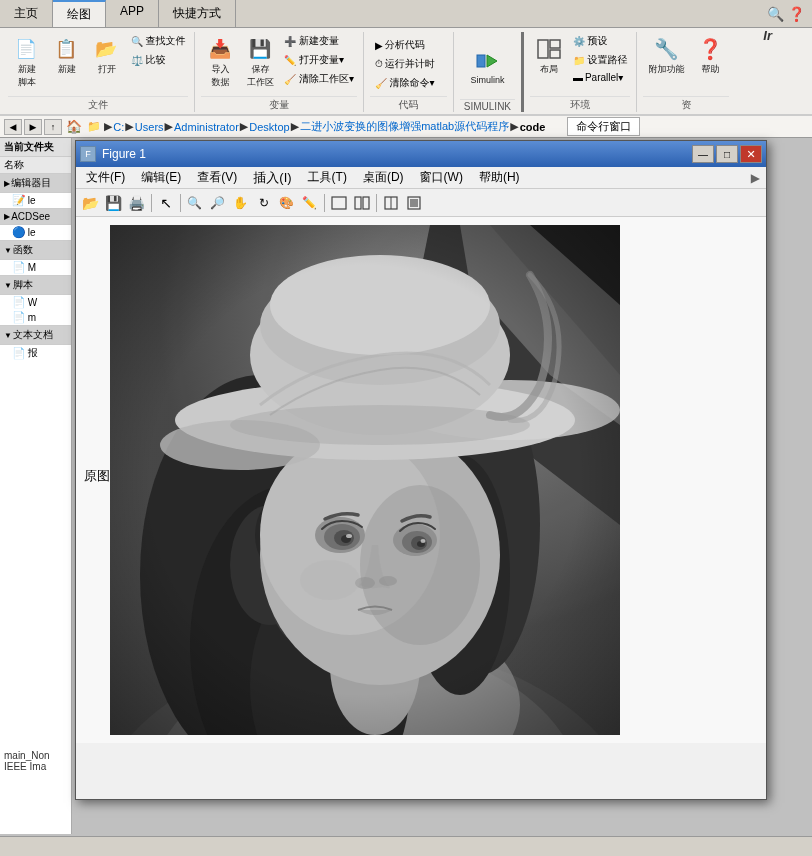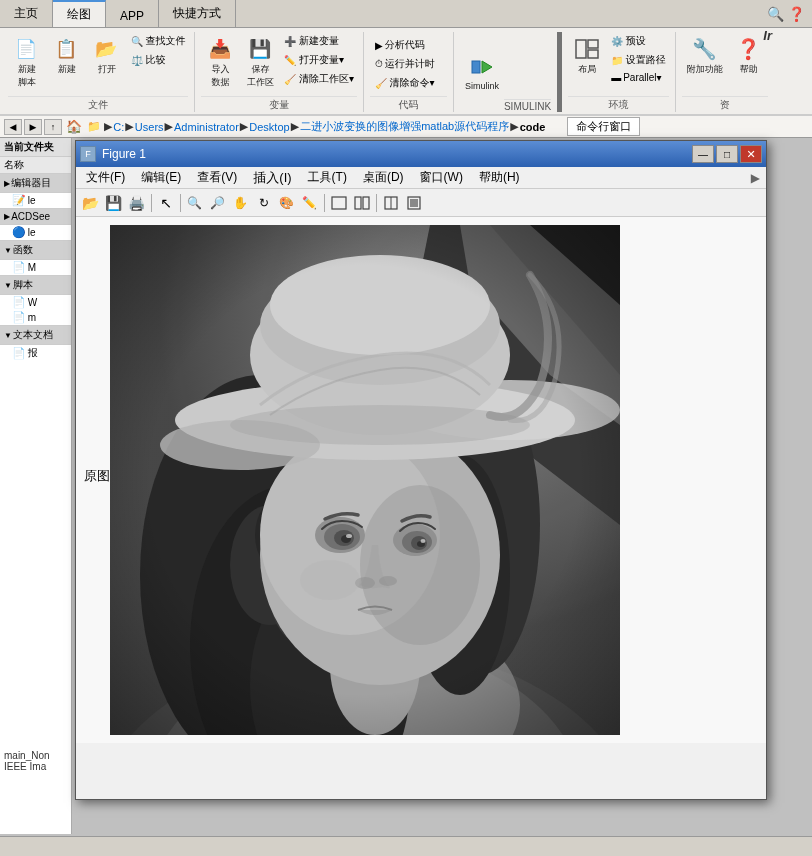--- a/index.html
+++ b/index.html
@@ -18,21 +18,21 @@
 
 <div style="width:812px;height:856px;position:relative;background:#c0c0c0;overflow:hidden;">
 
   <div style="display:flex;height:28px;background:#d4d0c8;border-bottom:1px solid #999;">
     <div style="padding:4px 14px;font-size:12px;color:#000;border-right:1px solid #999;cursor:pointer;display:flex;align-items:center;background:#d4d0c8;">
       <span>主页</span>
     </div>
     <div style="padding:4px 14px;font-size:12px;color:#000;border-right:1px solid #999;cursor:pointer;display:flex;align-items:center;background:#f0eeeb;border-top:2px solid #4a90d9;">
       <span>绘图</span>
     </div>
-    <div style="padding:4px 14px;font-size:12px;color:#000;border-right:1px solid #999;cursor:pointer;display:flex;align-items:flex-end;background:#d4d0c8;">
+    <div style="padding:4px 14px;font-size:12px;color:#000;border-right:1px solid #999;cursor:pointer;display:flex;align-items:flex-start;background:#d4d0c8;">
       <span>APP</span>
     </div>
     <div style="padding:4px 14px;font-size:12px;color:#000;border-right:1px solid #999;cursor:pointer;display:flex;align-items:center;background:#d4d0c8;">
       <span>快捷方式</span>
     </div>
     <div style="flex:1;background:#d4d0c8;"></div>
 
     <div style="display:flex;align-items:center;padding-right:6px;gap:4px;">
       <span style="font-size:14px;cursor:pointer;">🔍</span>
       <span style="font-size:14px;cursor:pointer;">❓</span>
@@ -111,21 +111,21 @@
           <span>运行并计时</span>
         </div>
         <div style="display:flex;align-items:center;gap:2px;cursor:pointer;padding:1px 4px;font-size:10px;border:1px solid transparent;">
           <span>🧹</span>
           <span>清除命令▾</span>
         </div>
       </div>
       <div style="font-size:10px;color:#555;text-align:center;border-top:1px solid #ddd;padding-top:1px;margin-top:auto;">代码</div>
     </div>
 
-    <div style="display:flex;flex-direction:row;border-right:5px solid #737373;padding:0 6px;height:80px;min-width:70px;">
+    <div style="display:flex;flex-direction:column;border-right:3px solid #737373;padding:0 6px;height:80px;min-width:70px;">
       <div style="display:flex;justify-content:center;align-items:center;flex:1;">
         <div style="display:flex;flex-direction:column;align-items:center;padding:2px 4px;cursor:pointer;font-size:9px;color:#222;border:1px solid transparent;">
           <div style="width:28px;height:28px;display:flex;align-items:center;justify-content:center;">
             <svg width="28" height="28" viewBox="0 0 28 28">
               <rect x="4" y="8" width="8" height="12" fill="#4488cc" stroke="#2266aa" stroke-width="1"></rect>
               <polygon points="14,8 24,14 14,20" fill="#44aa44" stroke="#228822" stroke-width="1"></polygon>
             </svg>
           </div>
           <span style="font-size:9px;">Simulink</span>
         </div>

